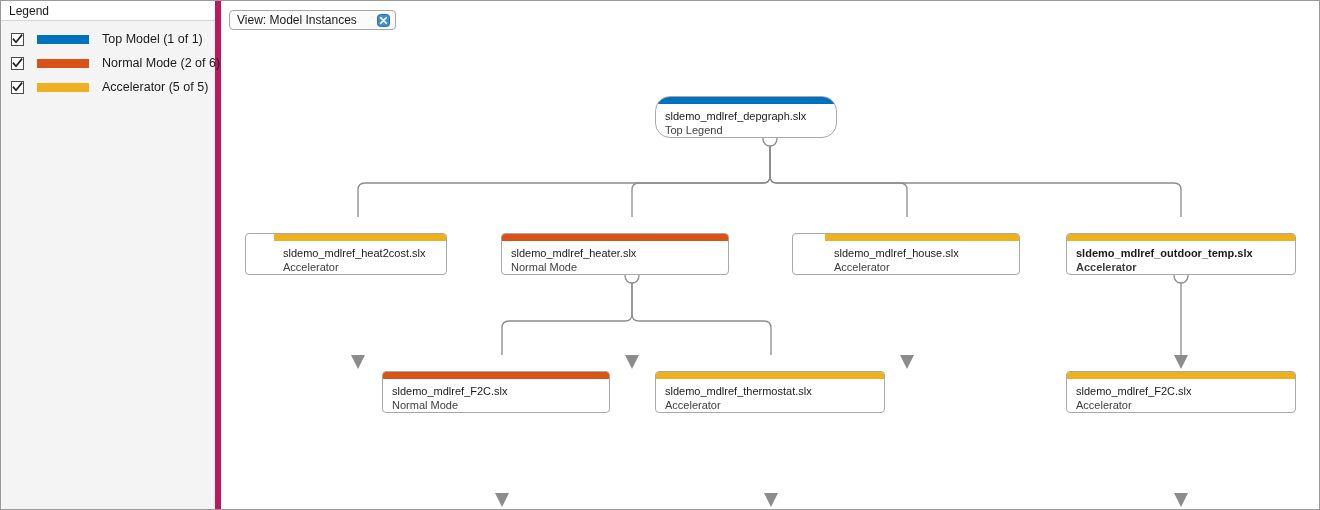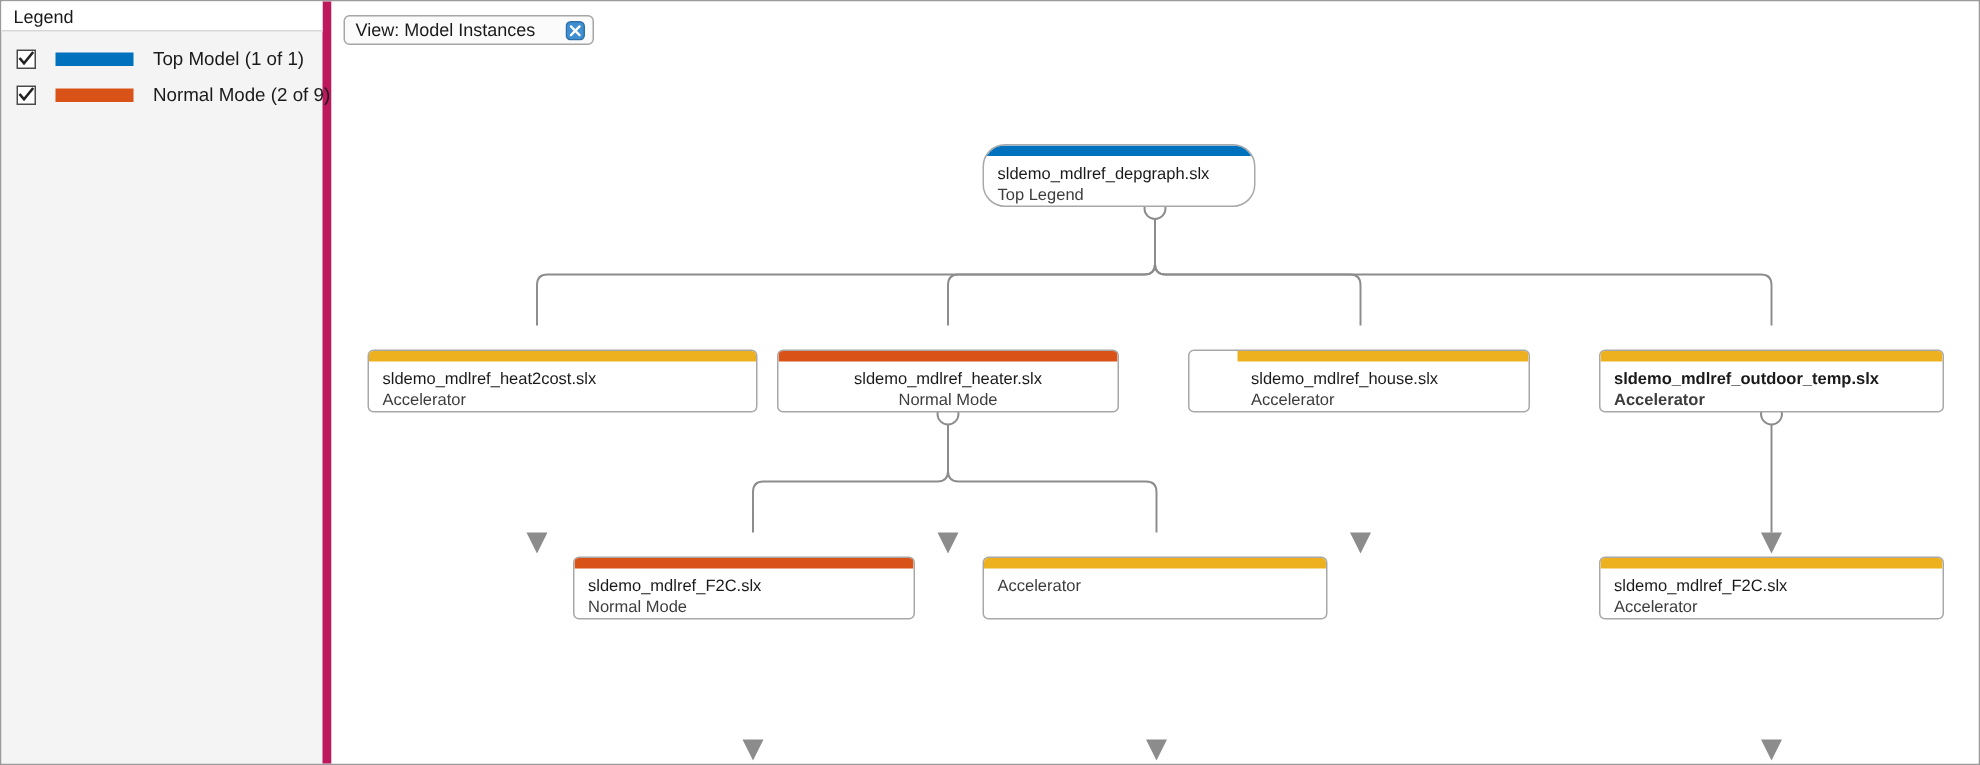--- a/index.html
+++ b/index.html
@@ -181,23 +181,32 @@
         <span class="lgd-label">Top Model (1 of 1)</span>
       </div>
 
       <div class="legend-row">
         <span class="lgd-checkbox">
           <svg width="11" height="11" viewBox="0 0 11 11">
               <path d="M1.5 5.3 L4 8.2 L9.6 1.3" stroke="#222" stroke-width="1.7" fill="none" stroke-linecap="square"></path>
             </svg>
         </span>
         <span class="lgd-swatch" style="background:#D95319"></span>
-        <span class="lgd-label">Normal Mode (2 of 9)</span>
-      </div>
-
+        <span class="lgd-label">Normal Mode (2 of 6)</span>
+      </div>
+
+      <div class="legend-row">
+        <span class="lgd-checkbox">
+          <svg width="11" height="11" viewBox="0 0 11 11">
+              <path d="M1.5 5.3 L4 8.2 L9.6 1.3" stroke="#222" stroke-width="1.7" fill="none" stroke-linecap="square"></path>
+            </svg>
+        </span>
+        <span class="lgd-swatch" style="background:#EDB120"></span>
+        <span class="lgd-label">Accelerator (5 of 5)</span>
+      </div>
 
     </div>
   </div>
 
   <div id="graph-panel">
 
     <div id="view-chip">
       <span class="chip-label">View: Model Instances</span>
       <span class="chip-close">
         <svg width="13" height="13" viewBox="0 0 13 13">
@@ -240,29 +249,29 @@
     </svg>
 
     <div class="node" style="left:434px; top:95px; width:182px; height:42px;border-radius:15px;">
       <span class="bar" style="background:#0072BD"></span>
       <div class="body">
         <div class="nname">sldemo_mdlref_depgraph.slx</div>
         <div class="nmode">Top Legend</div>
       </div>
     </div>
 
-    <div class="node" style="left:24px; top:232px; width:260px; height:42px;">
+    <div class="node" style="left:24px; top:232px; width:202px; height:42px;padding-left:28px;">
       <span class="bar" style="background:#EDB120"></span>
       <div class="body">
         <div class="nname">sldemo_mdlref_heat2cost.slx</div>
         <div class="nmode">Accelerator</div>
       </div>
     </div>
 
-    <div class="node" style="left:297px; top:232px; width:228px; height:42px;text-align:center;">
+    <div class="node" style="left:280px; top:232px; width:228px; height:42px;">
       <span class="bar" style="background:#D95319"></span>
       <div class="body">
         <div class="nname">sldemo_mdlref_heater.slx</div>
         <div class="nmode">Normal Mode</div>
       </div>
     </div>
 
     <div class="node" style="left:571px; top:232px; width:228px; height:42px;padding-left:32px;">
       <span class="bar" style="background:#EDB120"></span>
       <div class="body">
@@ -283,20 +292,21 @@
       <span class="bar" style="background:#D95319"></span>
       <div class="body">
         <div class="nname">sldemo_mdlref_F2C.slx</div>
         <div class="nmode">Normal Mode</div>
       </div>
     </div>
 
     <div class="node" style="left:434px; top:370px; width:230px; height:42px;">
       <span class="bar" style="background:#EDB120"></span>
       <div class="body">
+        <div class="nname">sldemo_mdlref_thermostat.slx</div>
         <div class="nmode">Accelerator</div>
       </div>
     </div>
 
     <div class="node" style="left:845px; top:370px; width:230px; height:42px;">
       <span class="bar" style="background:#EDB120"></span>
       <div class="body">
         <div class="nname">sldemo_mdlref_F2C.slx</div>
         <div class="nmode">Accelerator</div>
       </div>

